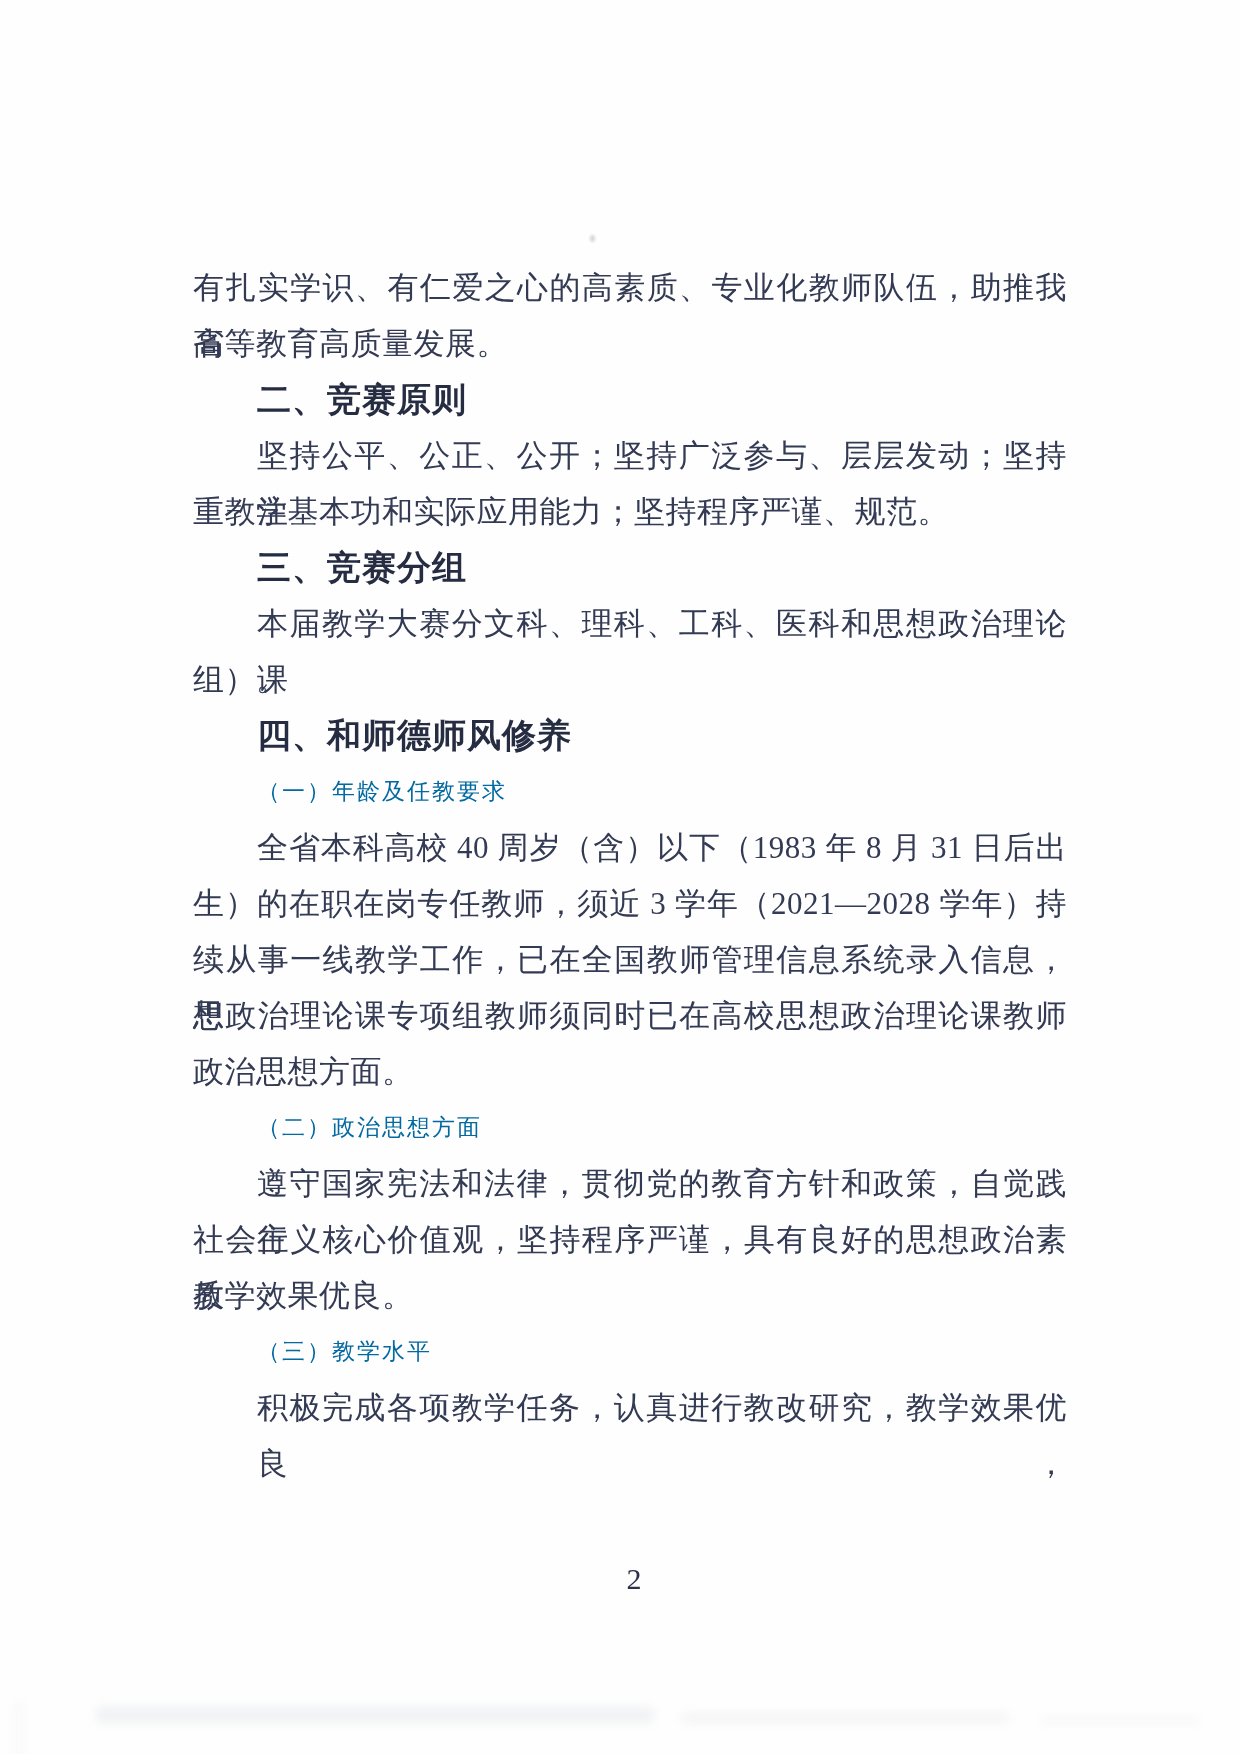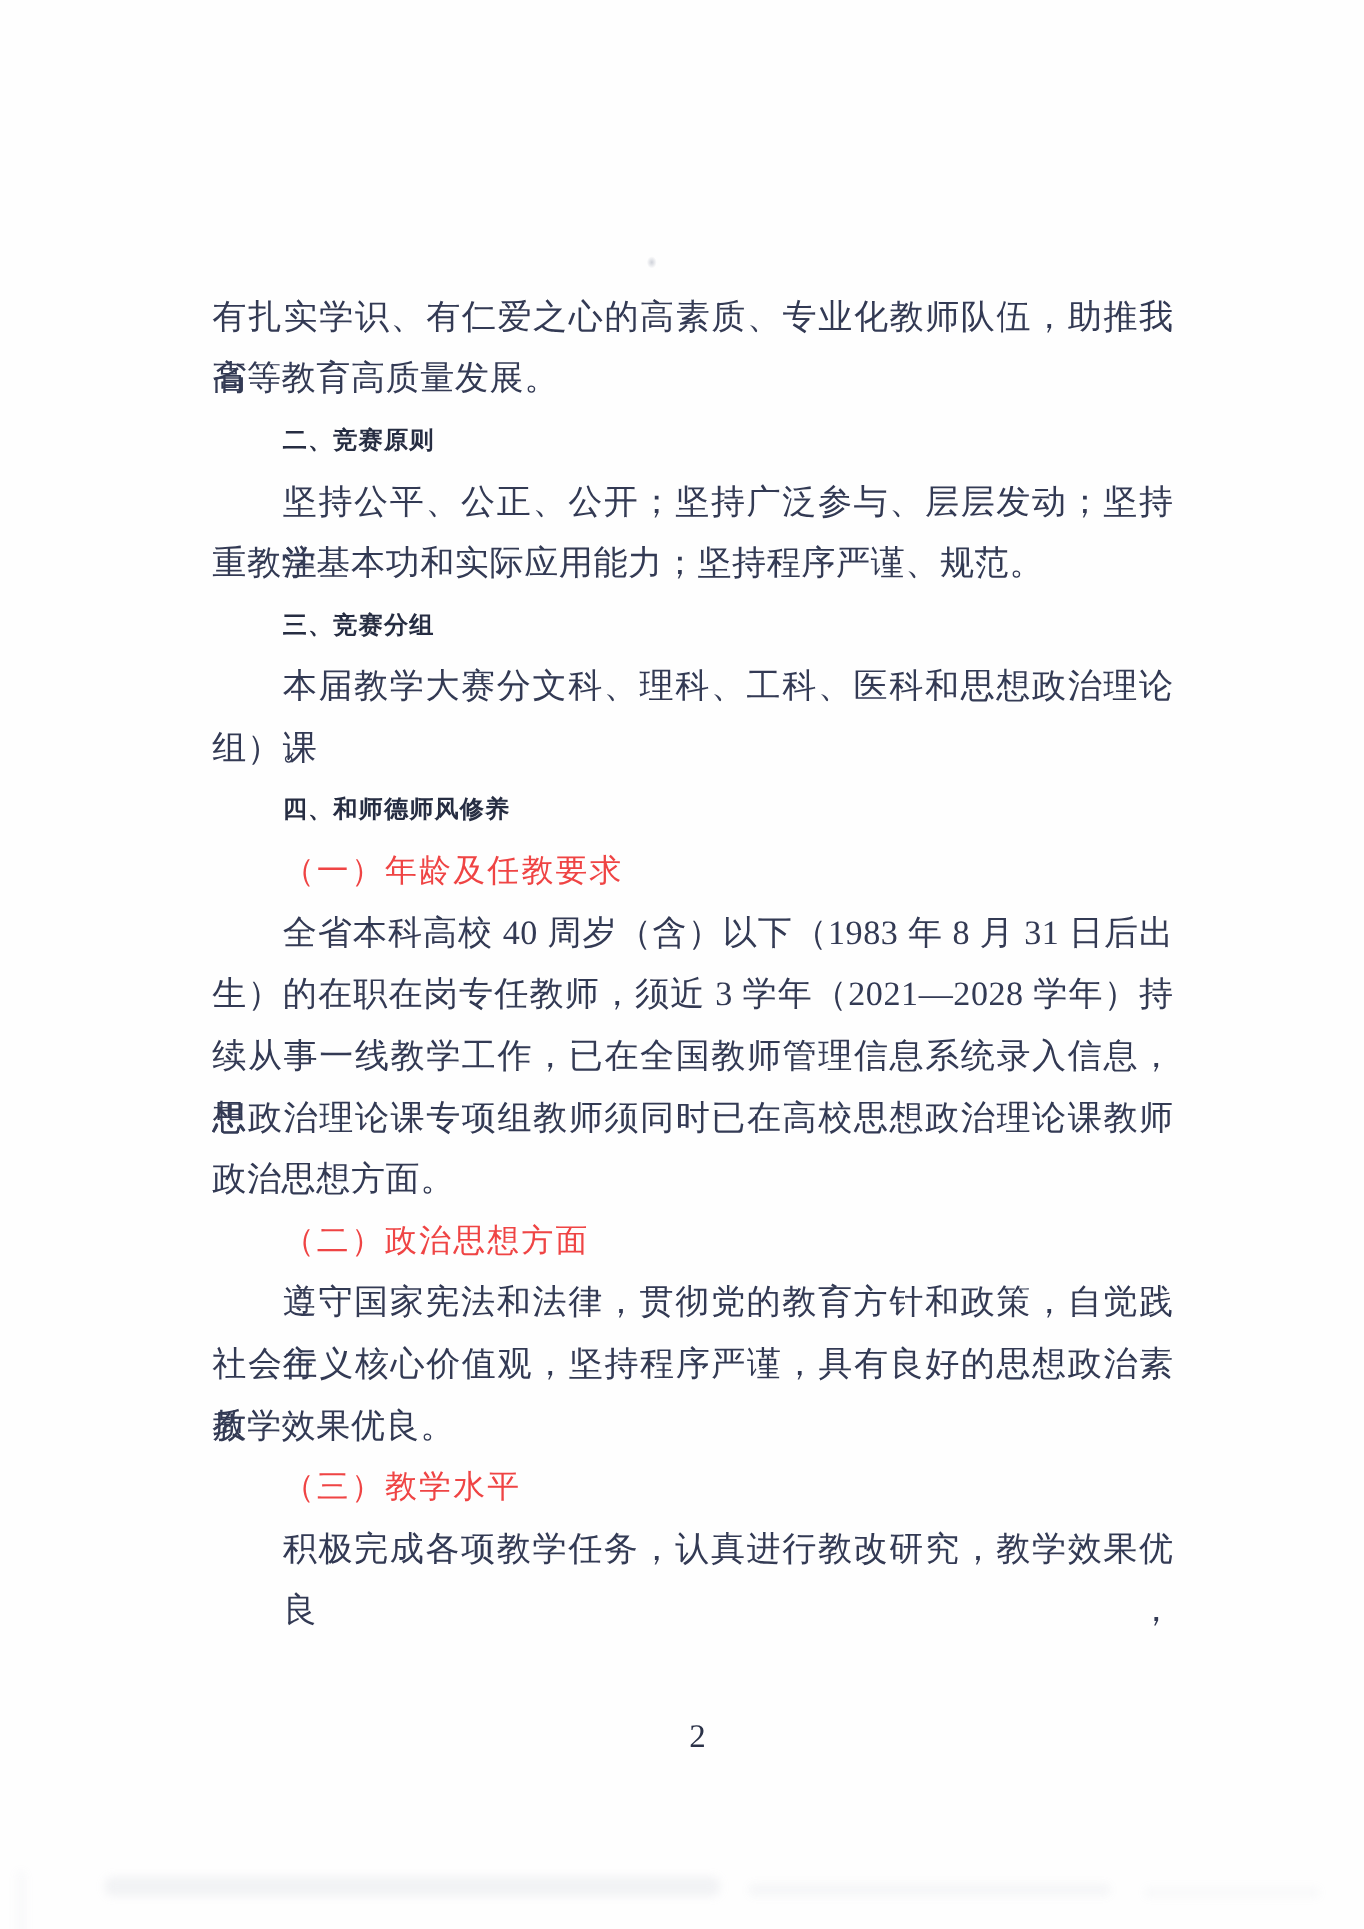--- a/index.html
+++ b/index.html
@@ -26,26 +26,26 @@
   }
   .line.justify{
     white-space:normal;
     text-align:justify;
     text-align-last:justify;
     text-justify:inter-character;
   }
   .line.indent{padding-left:64px;}
   .line.heading{
     font-family:Liberation Serif, serif;
-    font-weight:700;font-size:22px;
+    font-weight:700;font-size:34px;
     color:var(--heading-text);
     letter-spacing:1px;
   }
   .line.sub{
-    font-size:29px;color:#ef4444;letter-spacing:2px;
+    font-size:23px;color:#0369a1;letter-spacing:2px;
   }
   .page-number{
     position:absolute;top:1562px;left:0;right:0;
     text-align:center;font-size:30px;color:#2b3248;
     font-family:"Liberation Serif", serif;
     padding-left:28px;
   }
   
   .speck{
     position:absolute;left:588px;top:233px;width:9px;height:11px;

